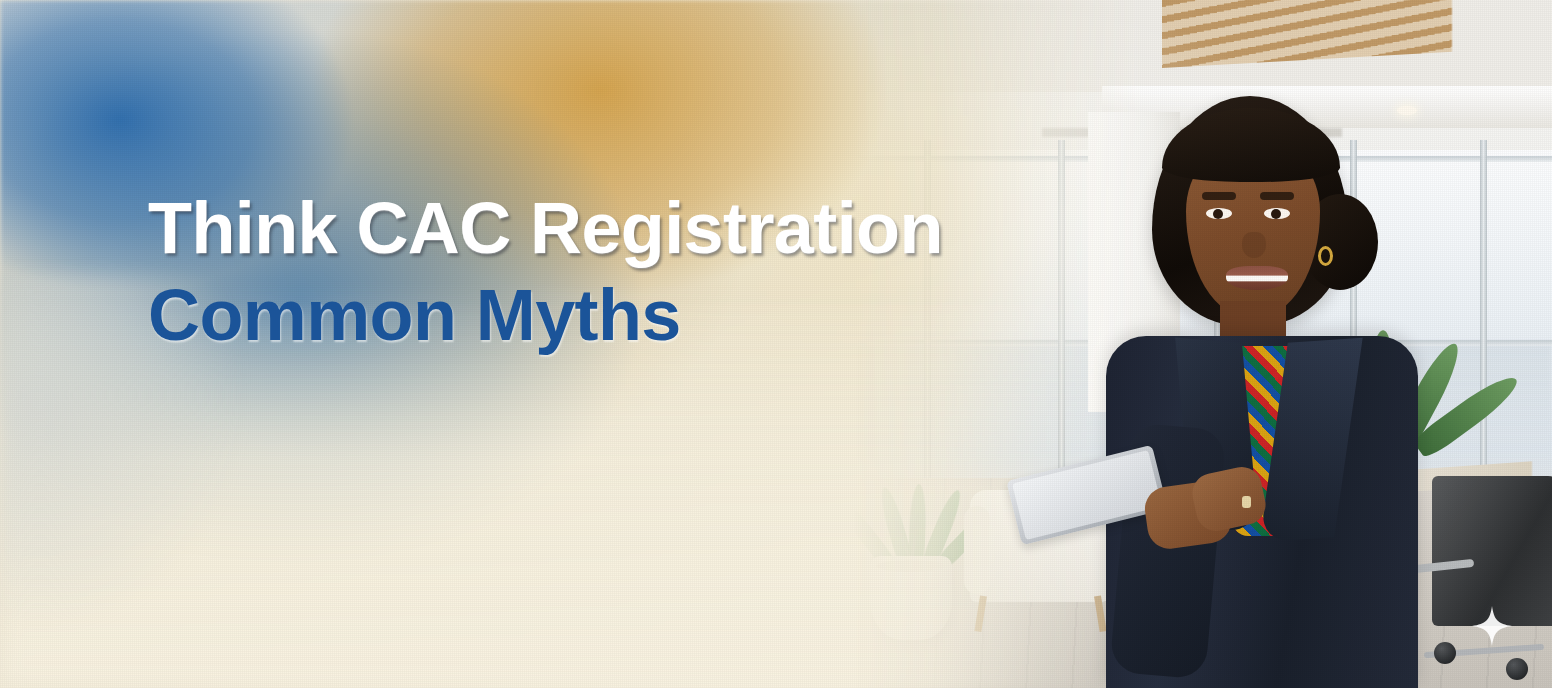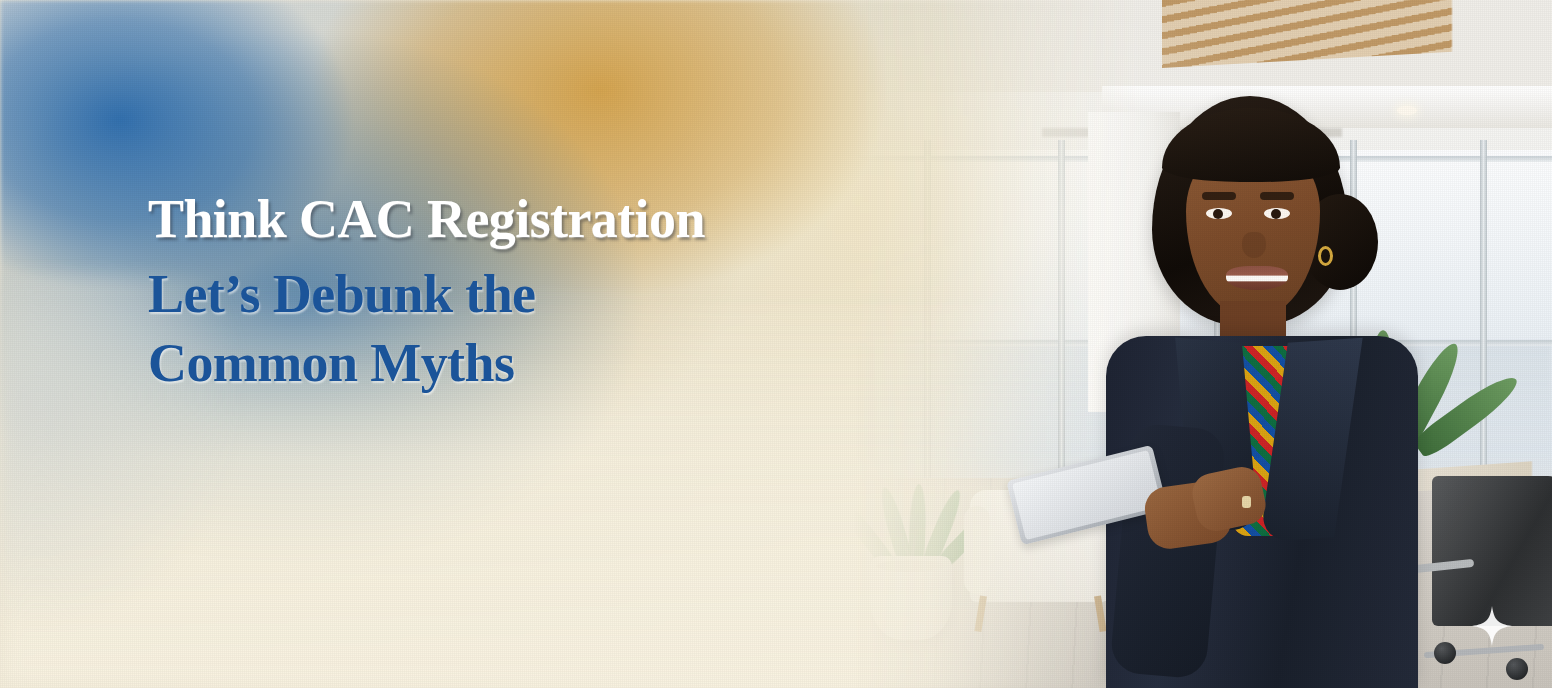--- a/index.html
+++ b/index.html
@@ -150,22 +150,22 @@
     font-family:"Liberation Sans", sans-serif;
     pointer-events:none;
   }
 
   
   .headline{
     position:absolute; left:148px; top:192px;
     line-height:1.02; white-space:nowrap;
   }
   .hl-line{
-    font-size:54px; font-weight:700; letter-spacing:-.6px;
-    font-family:Liberation Serif, serif;
+    font-size:72px; font-weight:700; letter-spacing:-.6px;
+    font-family:Liberation Sans, sans-serif;
     margin:0 8px 14px 0;
   }
   .hl-white{
     color:#ffffff;
     text-shadow:2px 3px 3px rgba(40,45,55,.45), 0 1px 0 rgba(255,255,255,.5);
   }
   .hl-blue{
     color:#1b5499;
     text-shadow:1px 2px 2px rgba(255,255,255,.55);
   }
@@ -272,21 +272,20 @@
     <div class="w-hand"></div>
     <div class="w-hand2"></div>
     <div class="w-ring"></div>
   </div>
 
   <div class="bg-noise"></div>
 
 
   <div class="headline">
     <div class="hl-line hl-white">Think CAC Registration</div>
-    <div class="hl-line hl-blue hl-l3">Let’s Debunk the</div>
     <div class="hl-line hl-blue">Common Myths</div>
   </div>
 
   <svg class="sparkle" viewBox="0 0 40 40">
     <path d="M20 0 C22 14 26 18 40 20 C26 22 22 26 20 40 C18 26 14 22 0 20 C14 18 18 14 20 0 Z" fill="#ffffff" opacity="0.92"></path>
   </svg>
 
 </div>
 
 </body></html>

